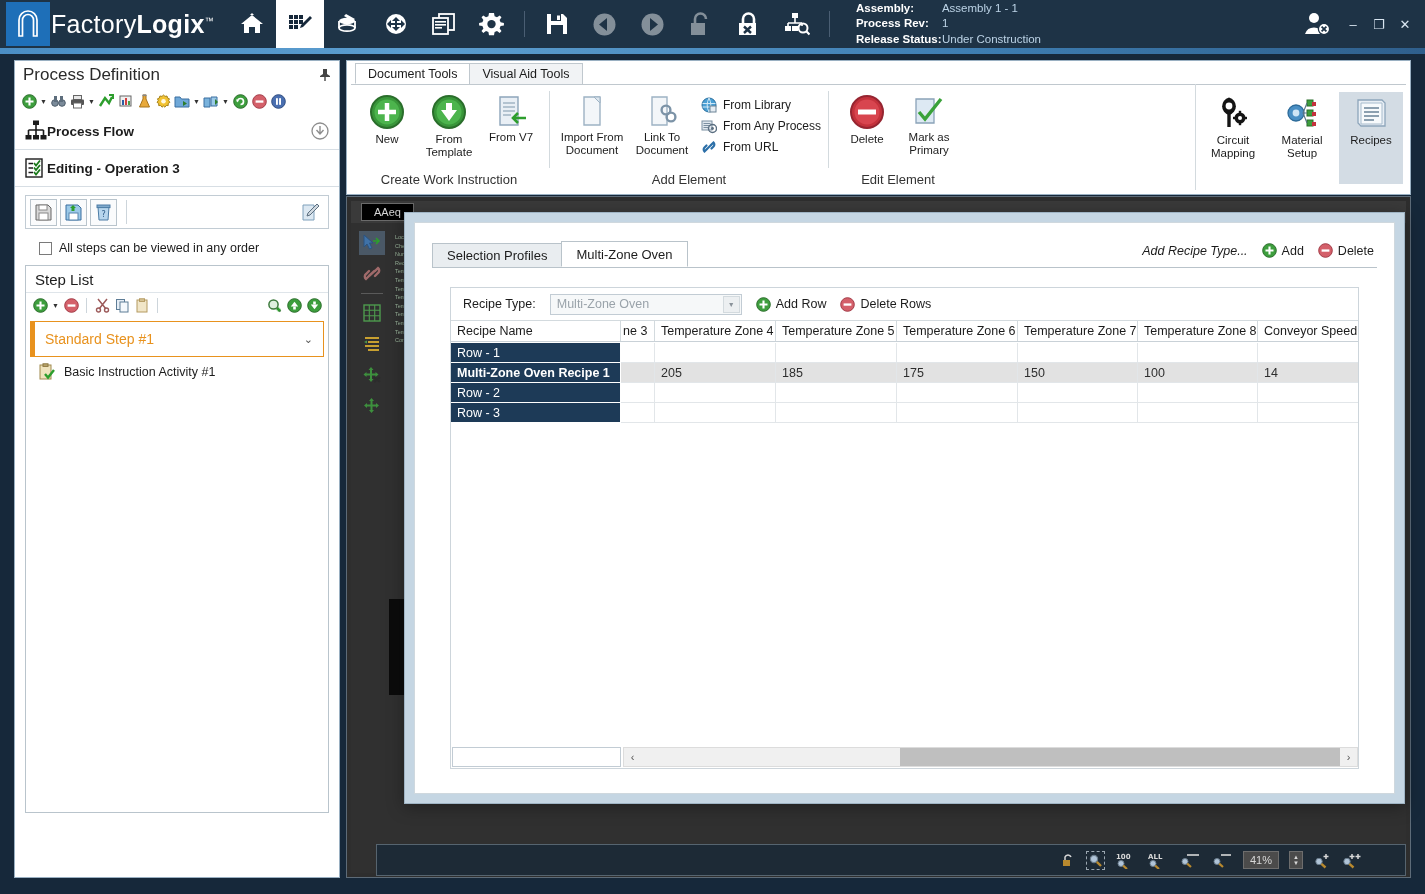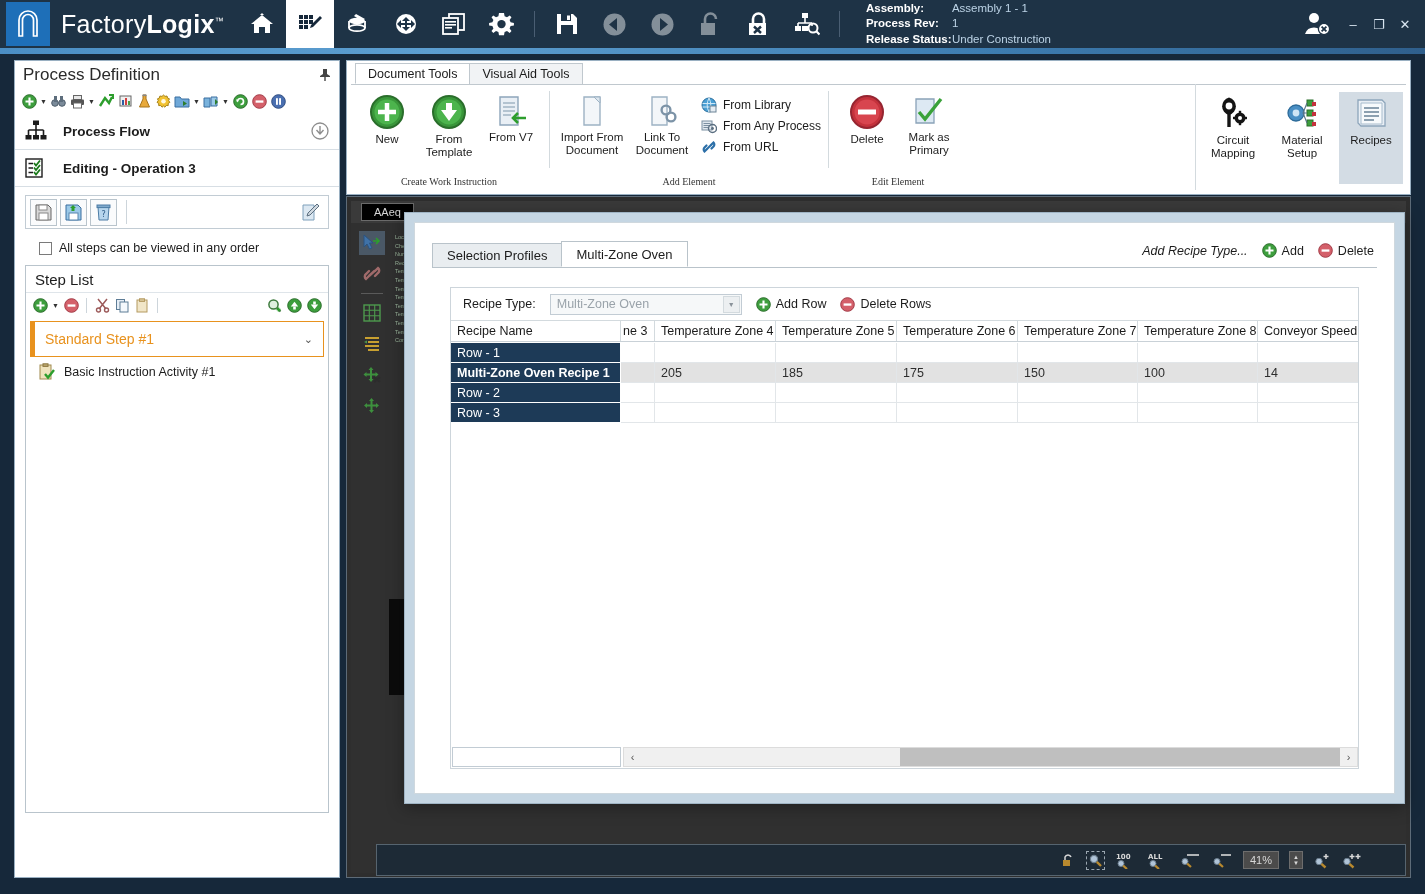--- a/index.html
+++ b/index.html
@@ -15,21 +15,21 @@
   #titlebar {
     position: absolute; left: 0; top: 0; width: 1425px; height: 48px;
     background: #1e3346;
     display: flex; align-items: center;
   }
   .logo-box {
     width: 44px; height: 44px; margin-left: 6px;
     background: #1e6fb8; display: flex; align-items: center; justify-content: center;
   }
   .brand {
-    margin-left: 11px; color: #ffffff; font-size: 25px; letter-spacing: .3px;
+    margin-left: 1px; color: #ffffff; font-size: 25px; letter-spacing: .3px;
     font-family: "Liberation Sans", sans-serif; white-space: nowrap;
   }
   .brand b { font-weight: 700; }
   .brand .tm { font-size: 9px; vertical-align: super; }
 
   .tbicons { display: flex; align-items: center; margin-left: 14px; height: 48px; }
   .tbicon {
     width: 48px; height: 48px; display: flex; align-items: center; justify-content: center;
     color: #ffffff; cursor: pointer; position: relative;
   }
@@ -71,21 +71,21 @@
   }
   .lp-header .pin { margin-left: auto; font-size: 14px; color: #444; cursor: pointer; }
   .lp-toolbar {
     height: 24px; display: flex; align-items: center; gap: 1px; padding: 0 5px;
   }
   .ico { display: inline-flex; align-items: center; justify-content: center; cursor: pointer; }
   .ico16 { width: 18px; height: 18px; }
   .caret { font-size: 7px; color: #333; width: 9px; text-align: center; cursor: pointer; }
 
   .lp-row {
-    display: flex; align-items: center; gap: 16px; padding: 7px 10px;
+    display: flex; align-items: center; gap: 0; padding: 7px 10px;
     border-bottom: 1px solid #d7dee4;
   }
   .lp-row .txt { font-size: 13.5px; font-weight: bold; color: #1c1c1c; }
   .lp-row .dl { margin-left: auto; cursor: pointer; }
 
   .lp-btnbar {
     margin: 8px 10px 0 10px; border: 1px solid #c2ccd4; height: 34px;
     display: flex; align-items: center; padding: 0 4px; gap: 3px;
   }
   .sqbtn {
@@ -127,22 +127,22 @@
     background: #f1f3f5; cursor: pointer; margin-right: -1px;
   }
   .rtab.active { background: #ffffff; border-bottom: 1px solid #ffffff; }
   .rband {
     position: absolute; left: 4px; top: 23px; right: 4px; height: 106px;
     border-top: 1px solid #c0c8ce; display: flex; align-items: stretch;
   }
   .rgroup { display: flex; flex-direction: column; align-items: center; position: relative; padding: 0 5px; }
   .rgroup-items { display: flex; align-items: flex-start; flex: 1; padding-top: 6px; }
   .rgroup-title {
-    font-size: 10px; color: #333; text-align: center; width: 100%;
-    padding-bottom: 3px; white-space: nowrap; font-family: Liberation Serif, serif;
+    font-size: 13px; color: #333; text-align: center; width: 100%;
+    padding-bottom: 3px; white-space: nowrap;
   }
   .rdiv { width: 1px; background: #d3dade; margin: 6px 2px 22px 2px; }
   .rbtn {
     width: 62px; display: flex; flex-direction: column; align-items: center; cursor: pointer;
     padding: 3px 2px;
   }
   .rbtn .cap { font-size: 11.5px; color: #1c1c1c; text-align: center; line-height: 13px; margin-top: 3px; }
   .rbtn.wide { width: 70px; }
   .rstack { display: flex; flex-direction: column; gap: 5px; padding-top: 6px; padding-left: 4px; }
   .rsmall { display: flex; align-items: center; gap: 6px; cursor: pointer; }

